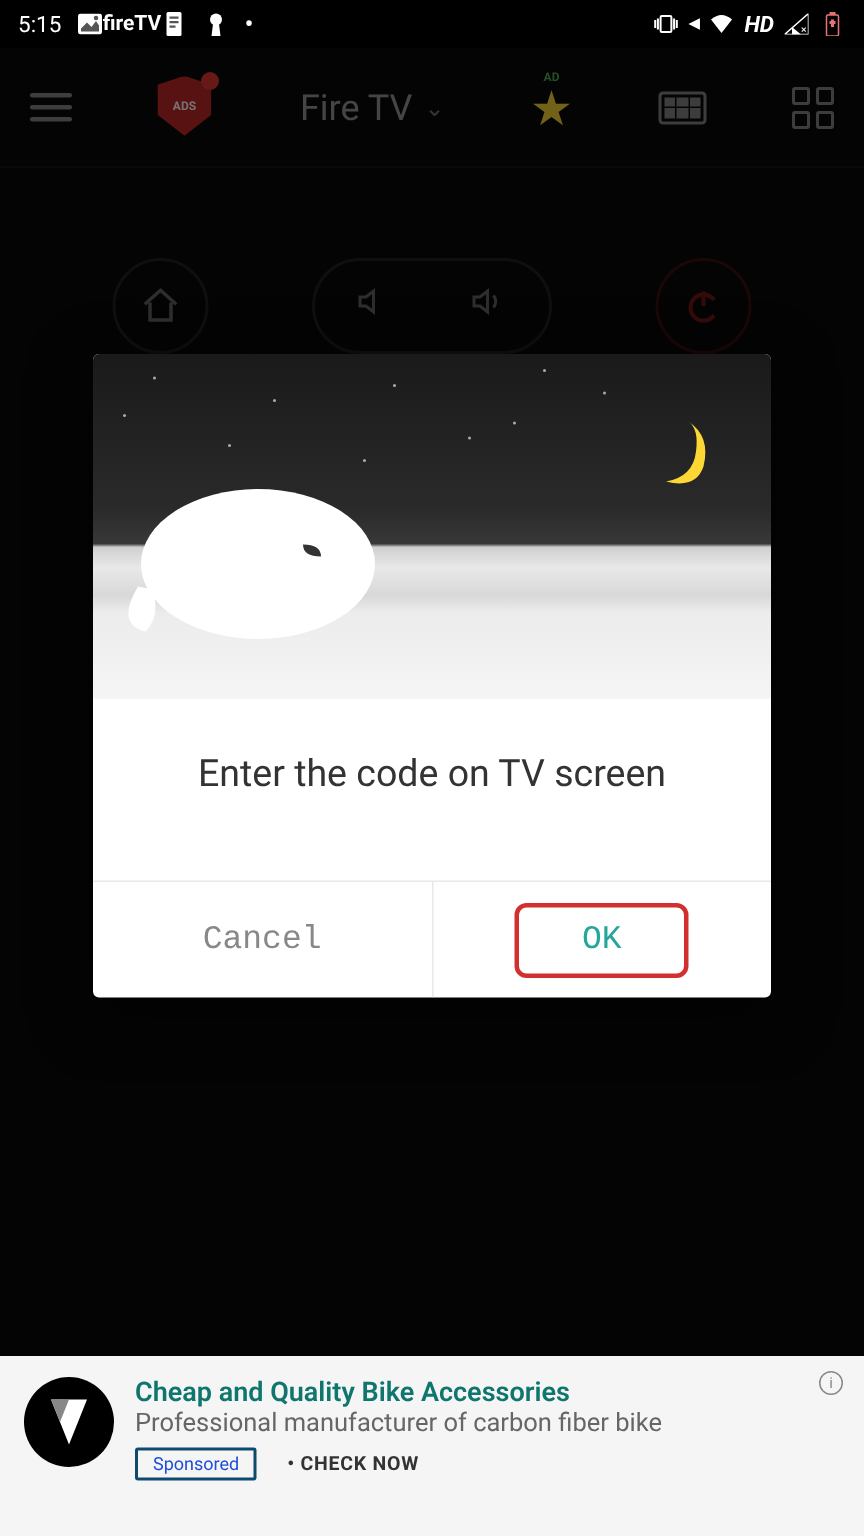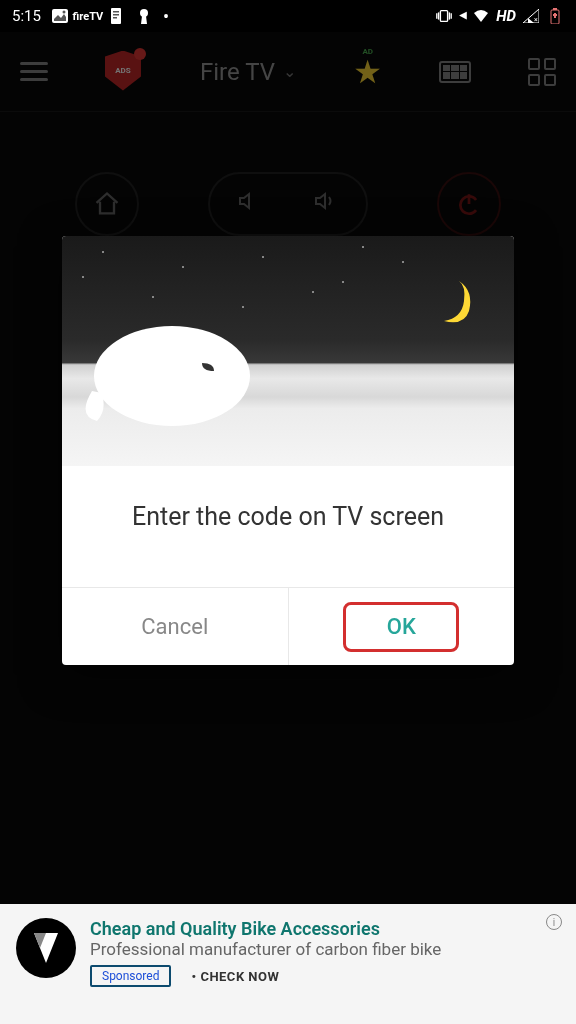--- a/index.html
+++ b/index.html
@@ -163,20 +163,21 @@
       width: 112px;
       height: 46px;
       border: 3px solid #d32f2f;
       border-radius: 8px;
       pointer-events: none;
     }
     
     .modal-footer {
       display: flex;
       border-top: 1px solid #e8e8e8;
+      font-family: Liberation Mono, monospace;
     }
     .modal-btn {
       flex: 1;
       padding: 26px 0;
       text-align: center;
       font-size: 22px;
       position: relative;
     }
     .modal-btn:first-child { border-right: 1px solid #e8e8e8; color: #888; }
     .ok-text { color: #26a69a; font-weight: 500; }
@@ -253,21 +254,21 @@
 <div class="status-bar">
   <div class="status-left">
     <span>5:15</span>
     <span class="status-icon">
       <svg width="16" height="14" viewBox="0 0 16 14">
           <rect x="0" y="0" width="16" height="14" rx="2" fill="#fff"></rect>
           <path d="M2 10 L6 6 L9 9 L12 5 L14 8 L14 12 L2 12 Z" fill="#555"></path>
           <circle cx="12" cy="3" r="1.5" fill="#555"></circle>
         </svg>
     </span>
-    <span class="status-icon" style="font-size:11px;font-weight:bold">fireTV</span>
+    <span class="status-icon" style="font-size:14px;font-weight:bold">fireTV</span>
     <span class="status-icon">
       <svg width="14" height="16" viewBox="0 0 14 16">
           <rect x="2" y="0" width="10" height="16" rx="1" fill="#fff"></rect>
           <rect x="4" y="3" width="6" height="1.5" fill="#555"></rect>
           <rect x="4" y="6" width="6" height="1.5" fill="#555"></rect>
           <rect x="4" y="9" width="4" height="1.5" fill="#555"></rect>
         </svg>
     </span>
     <span class="status-icon">
       <svg width="12" height="16" viewBox="0 0 12 16">

